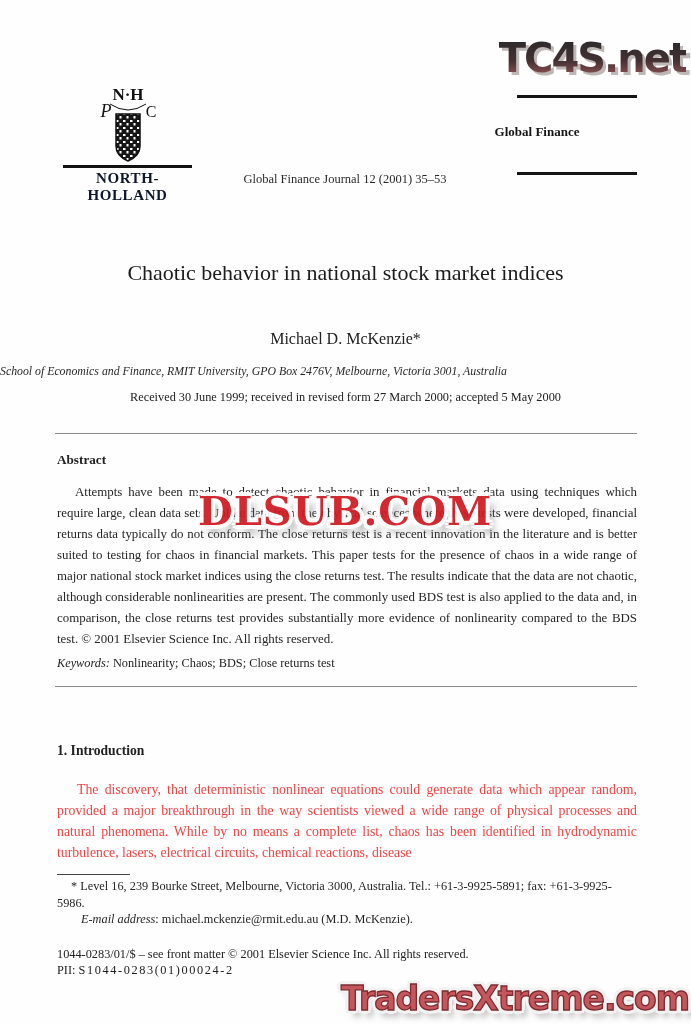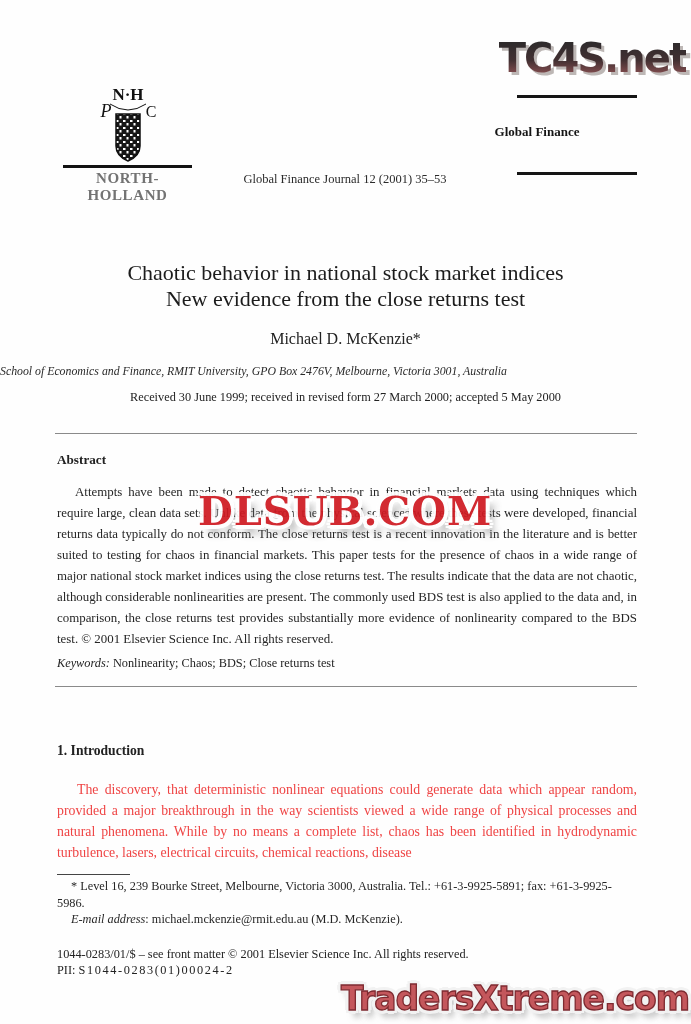--- a/index.html
+++ b/index.html
@@ -40,21 +40,21 @@
     text-shadow:
       -3px -3px 0 #f2f2f2, 3px -3px 0 #f2f2f2, -3px 3px 0 #f2f2f2, 3px 3px 0 #f2f2f2,
       0 -4px 0 #f2f2f2, 0 4px 0 #f2f2f2, -4px 0 0 #f2f2f2, 4px 0 0 #f2f2f2,
       5px 7px 6px rgba(130,130,130,0.6);
   }
 
   
   .nh-logo { left: 63px; top: 84px; width: 129px; text-align: center; }
   .nh-rule { left: 63px; top: 165px; width: 129px; border-top: 3px solid #121212; }
   .nh-name { left: 58px; top: 170px; width: 139px; text-align: center;
-             font-weight: bold; font-size: 15px; letter-spacing: 0.6px; color: #737373; }
+             font-weight: bold; font-size: 15px; letter-spacing: 0.6px; color: #0f172a; }
   .citation { left: 200px; top: 172px; width: 290px; text-align: center;
               font-size: 12.5px; color: #2a2a2a; }
   .gfj-rule-top { left: 517px; top: 95px; width: 120px; height: 3px;
                   border-top: 2.5px solid #151515; border-bottom: 1.8px solid #151515; }
   .gfj-rule-bot { left: 517px; top: 172px; width: 120px; height: 3px;
                   border-top: 1.8px solid #151515; border-bottom: 2.5px solid #151515; }
   .gfj-name { left: 437px; top: 122px; width: 200px; text-align: center;
               font-weight: bold; font-size: 13px; line-height: 19.5px; color: #151515; }
 
   
@@ -76,21 +76,21 @@
   .keywords .lbl { font-style: italic; }
 
   .intro-head { left: 57px; top: 743px; font-weight: bold; font-size: 13.6px; }
   .intro-body { left: 57px; top: 779px; width: 580px; text-align: justify;
                 font-size: 13.8px; line-height: 21px; text-indent: 20px; color: #ef4444; }
 
   .fn-rule { left: 57px; top: 874px; width: 73px; border-top: 1px solid #444; }
   .footnote { left: 57px; top: 878px; width: 580px; font-size: 12.3px;
               line-height: 16.5px; color: #262626; }
   .footnote p { text-indent: 14px; }
-  .footnote .em-lbl { font-style: italic; }
+  .footnote .em-lbl { font-style: italic; margin-left: 10px; }
 
   .imprint1 { left: 57px; top: 947px; width: 580px; font-size: 12.3px; }
   .imprint2 { left: 57px; top: 963px; width: 580px; font-size: 12.3px; }
   .imprint2 .pii-code { letter-spacing: 1.6px; }
 </style>
 </head>
 <body>
 
 <div class="abs wm-tc4s">
   <span class="shadow">TC4S.net</span>
@@ -119,21 +119,20 @@
 <div class="abs citation">Global Finance Journal 12 (2001) 35–53</div>
 
 <div class="abs gfj-rule-top"></div>
 <div class="abs gfj-name">
   <div>Global Finance</div>
 </div>
 <div class="abs gfj-rule-bot"></div>
 
 <div class="abs title">
   <div>Chaotic behavior in national stock market indices</div>
-  <div>New evidence from the close returns test</div>
 </div>
 <div class="abs author">Michael D. McKenzie*</div>
 <div class="abs affiliation">School of Economics and Finance, RMIT University, GPO Box 2476V, Melbourne, Victoria 3001, Australia</div>
 <div class="abs received">Received 30 June 1999; received in revised form 27 March 2000; accepted 5 May 2000</div>
 
 <div class="abs rule-full rule-abstract"></div>
 <div class="abs abstract-head">Abstract</div>
 <div class="abs abstract-body">Attempts have been made to detect chaotic behavior in financial markets data using techniques which require large, clean data sets. Unlike data from the physical sciences where these tests were developed, financial returns data typically do not conform. The close returns test is a recent innovation in the literature and is better suited to testing for chaos in financial markets. This paper tests for the presence of chaos in a wide range of major national stock market indices using the close returns test. The results indicate that the data are not chaotic, although considerable nonlinearities are present. The commonly used BDS test is also applied to the data and, in comparison, the close returns test provides substantially more evidence of nonlinearity compared to the BDS test. © 2001 Elsevier Science Inc. All rights reserved.</div>
 
 <div class="abs wm-dlsub">DLSUB.COM</div>

